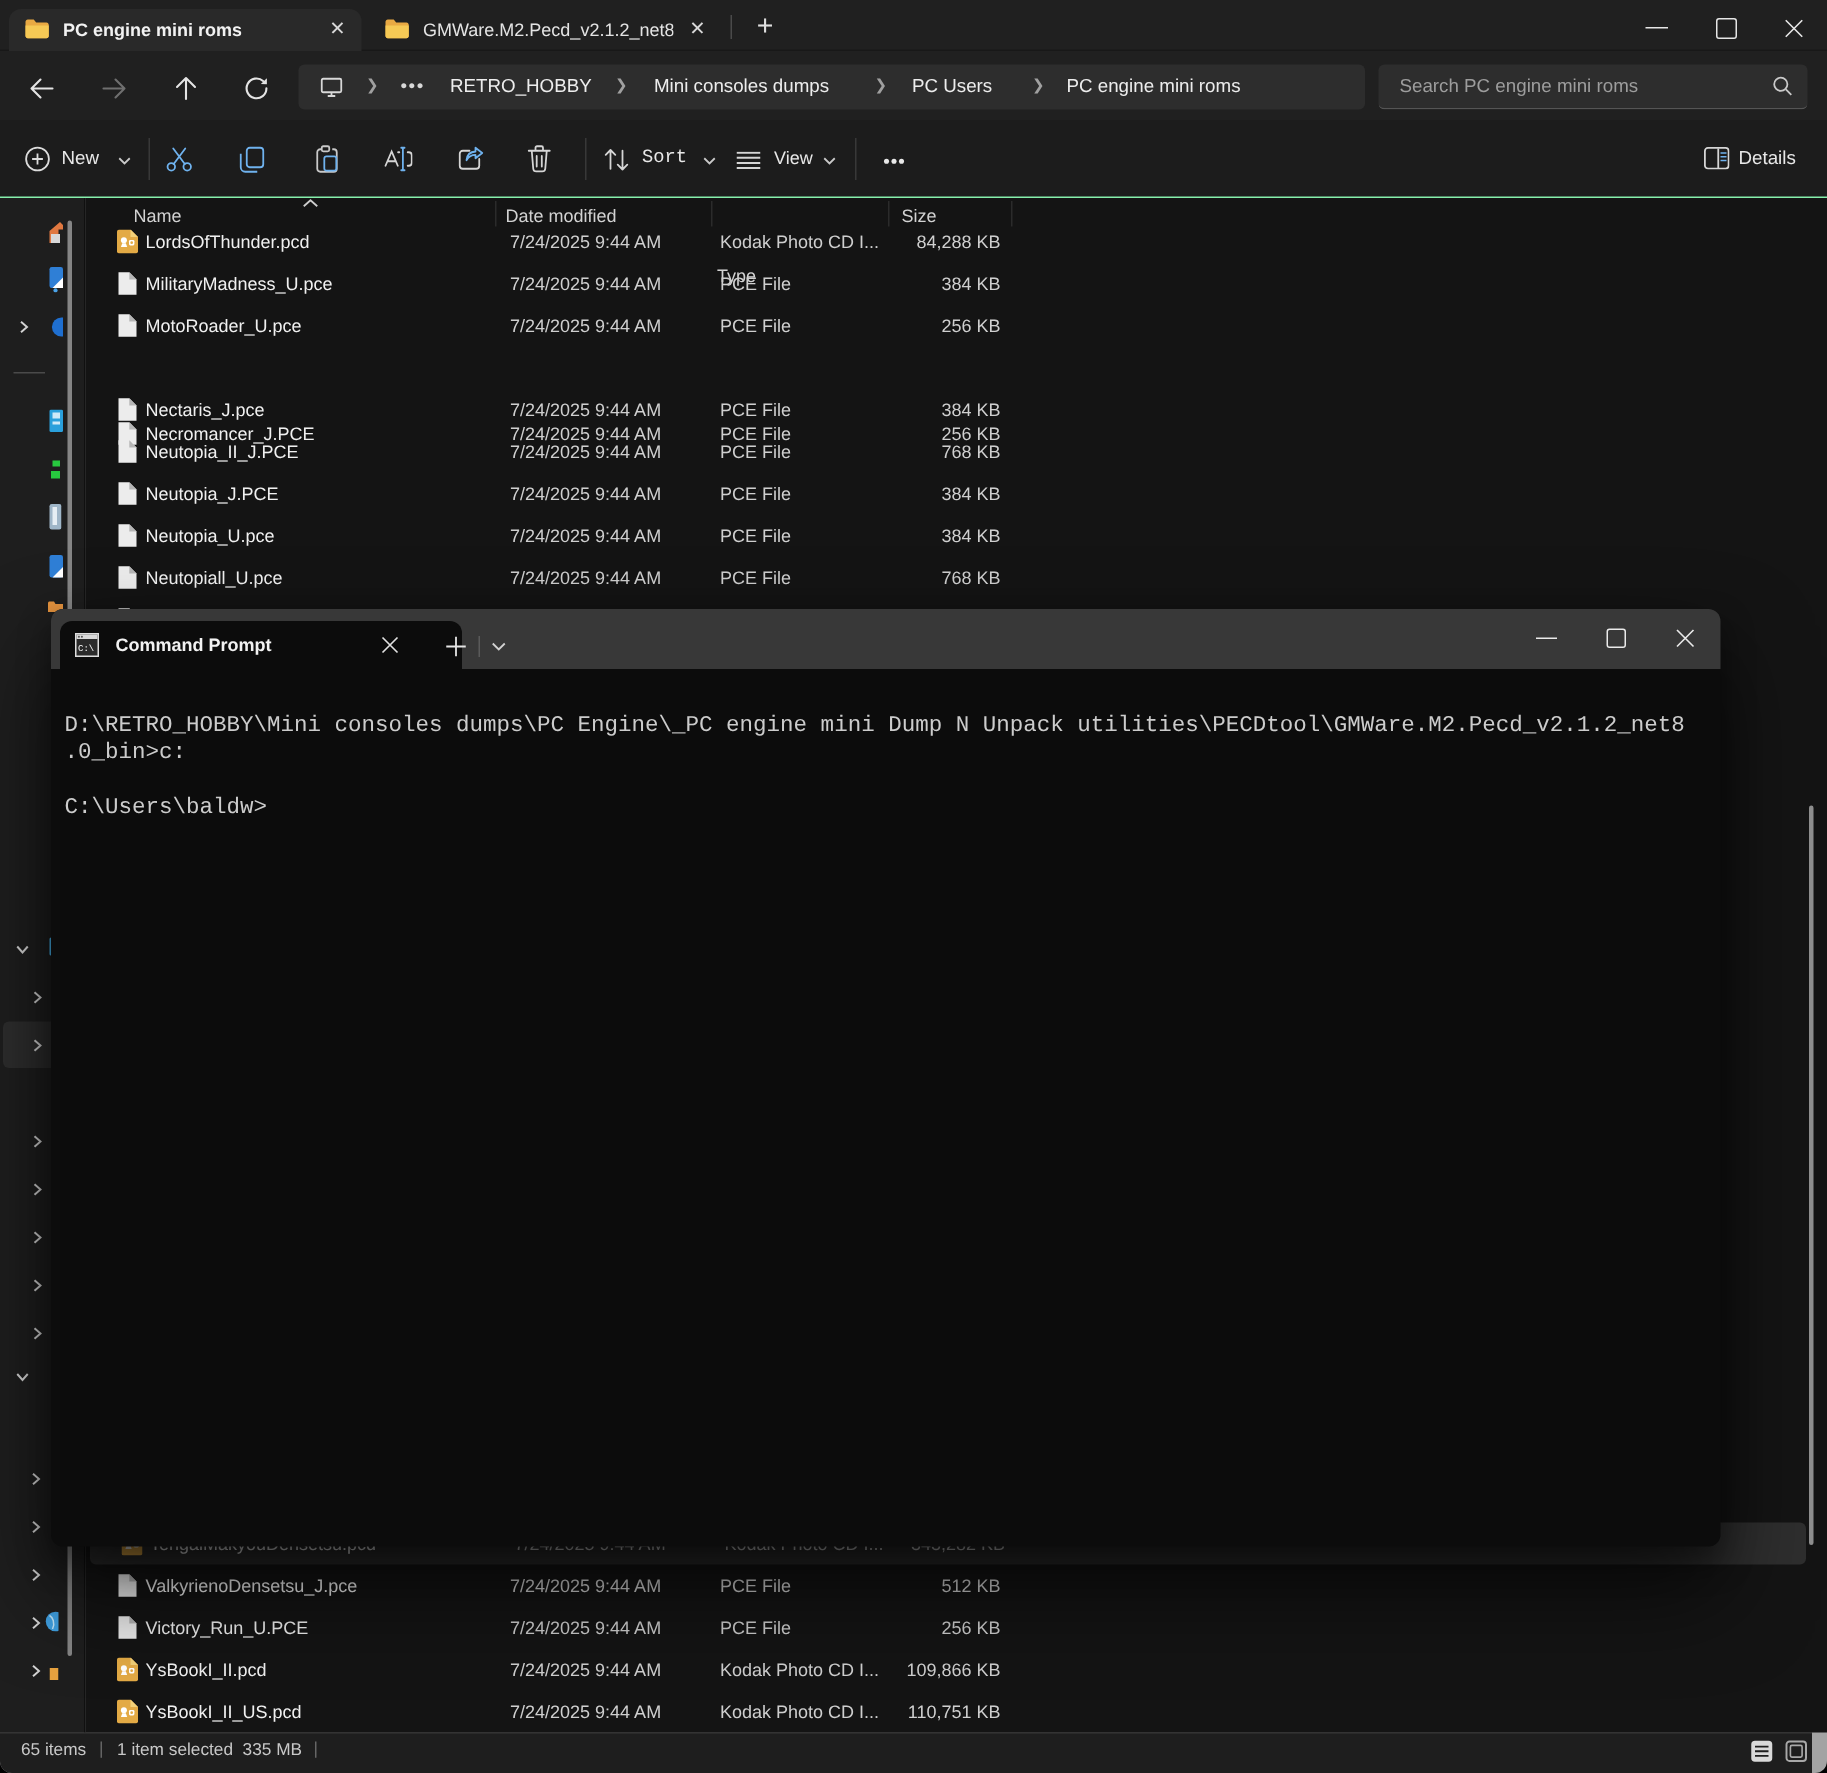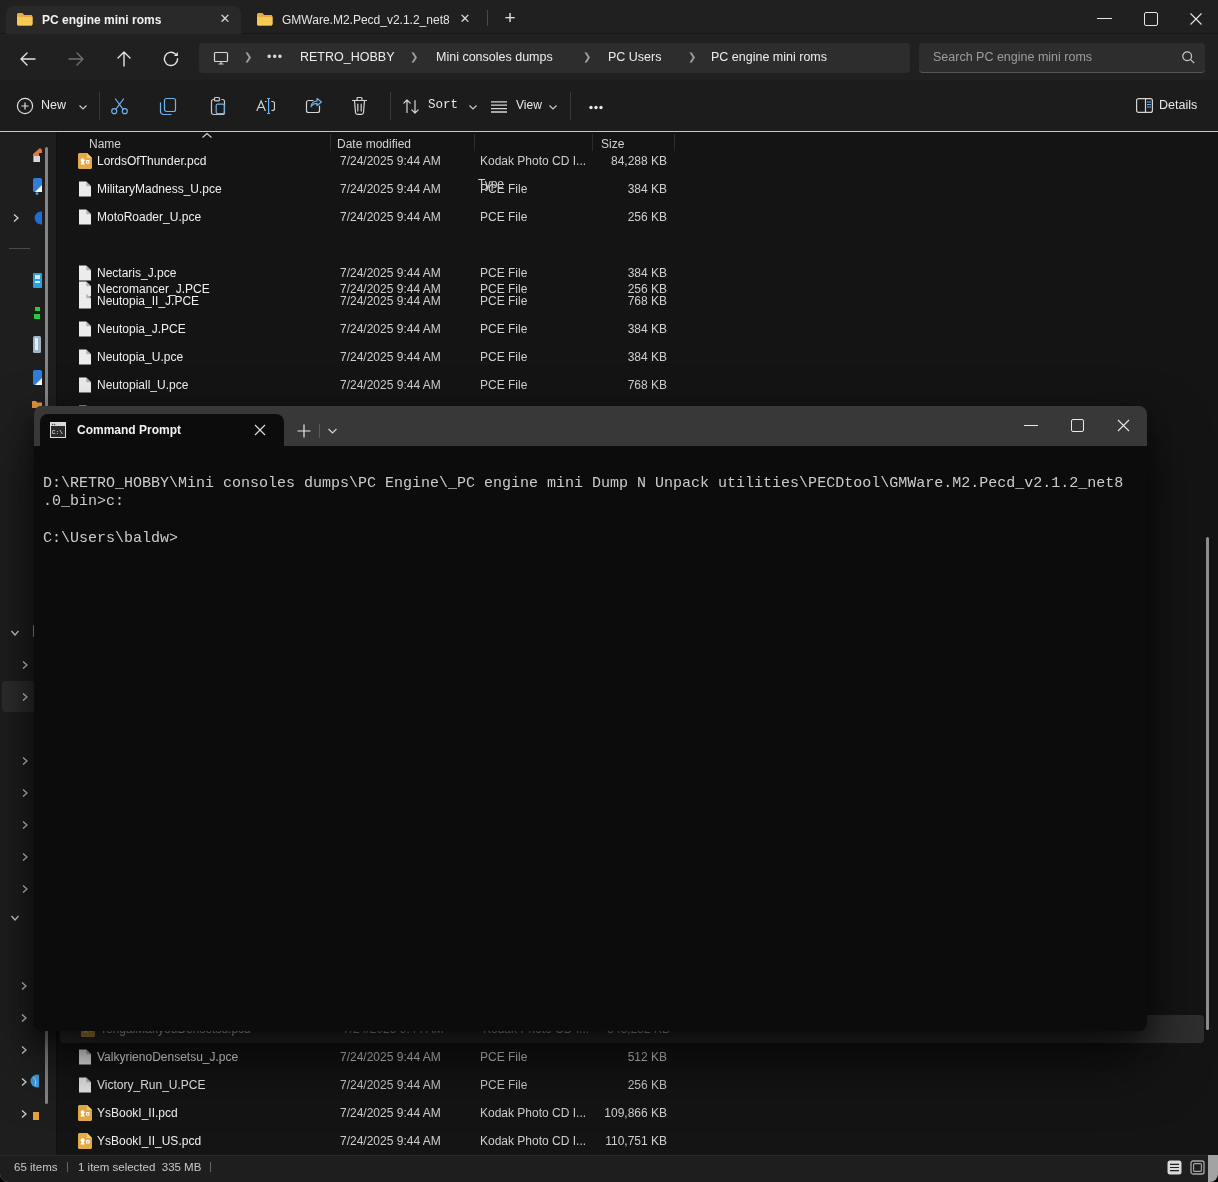--- a/index.html
+++ b/index.html
@@ -31,21 +31,21 @@
   .fdate{position:absolute;left:283px;top:7px;font-size:12px;color:#cfcfcf;}
   .ftype{position:absolute;left:423px;top:7px;font-size:12px;color:#cfcfcf;}
   .fsize{position:absolute;left:520px;top:7px;width:90px;text-align:right;font-size:12px;color:#cfcfcf;}
   .ficon{position:absolute;left:21px;top:6px;width:14px;height:16px;}
   
   #statusbar{position:absolute;left:0;top:1155px;width:1208px;height:27px;background:#1e1e1e;border-top:1px solid #2a2a2a;box-sizing:border-box;font-size:11.5px;color:#c8c8c8;}
   
   #term{position:absolute;left:34px;top:406px;width:1113px;height:625px;border-radius:8px;
         background:#0c0c0c;box-shadow:0 30px 60px rgba(0,0,0,.6),0 10px 22px rgba(0,0,0,.42);}
   #termbar{position:absolute;left:0;top:0;width:1113px;height:40px;background:#383838;border-radius:8px 8px 0 0;}
-  #termtab{position:absolute;left:6px;top:8px;width:244px;height:32px;background:#0c0c0c;border-radius:8px 8px 0 0;}
+  #termtab{position:absolute;left:6px;top:8px;width:268px;height:32px;background:#0c0c0c;border-radius:8px 8px 0 0;}
   #termtext{position:absolute;left:9px;top:68.5px;margin:0;font-family:"Liberation Mono",monospace;
             font-size:15px;line-height:18.4px;color:#cccccc;}
   .chev{position:absolute;width:10px;height:10px;}
 </style>
 </head>
 <body>
 <div id="win">
 
   <div id="tabstrip">
     <div class="etab" style="left:6px;width:235px;background:#292929;">

